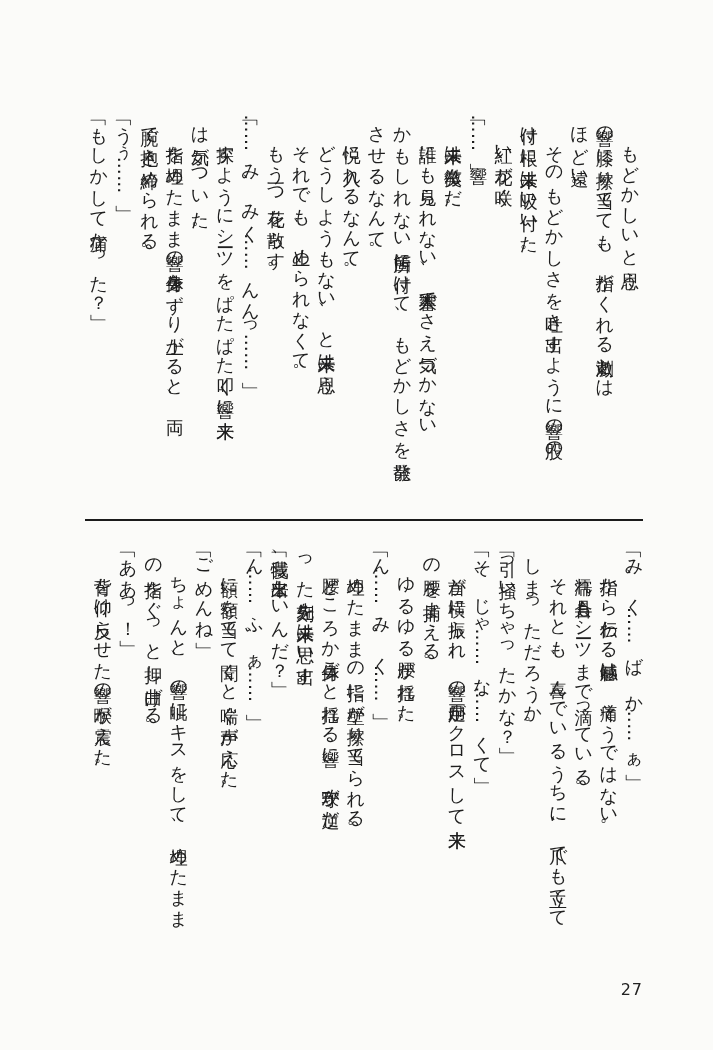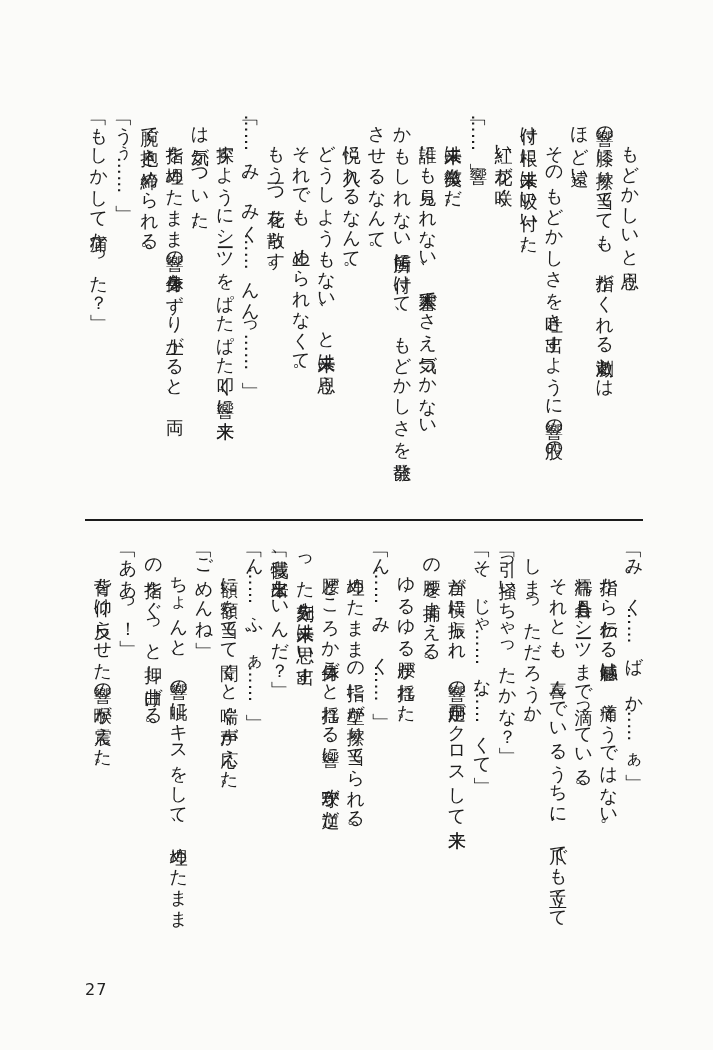--- a/index.html
+++ b/index.html
@@ -43,21 +43,21 @@
     left: 85px;
     width: 558px;
     height: 2px;
     background: #1b1b1b;
   }
   .page-number {
     position: absolute;
     top: 980px;
     left: 85px;
     width: 558px;
-    text-align: left;
+    text-align: right;
     font-size: 16px;
     letter-spacing: 1px;
     color: #222;
   }
 </style>
 </head>
 <body>
 
 <div class="page">
 

